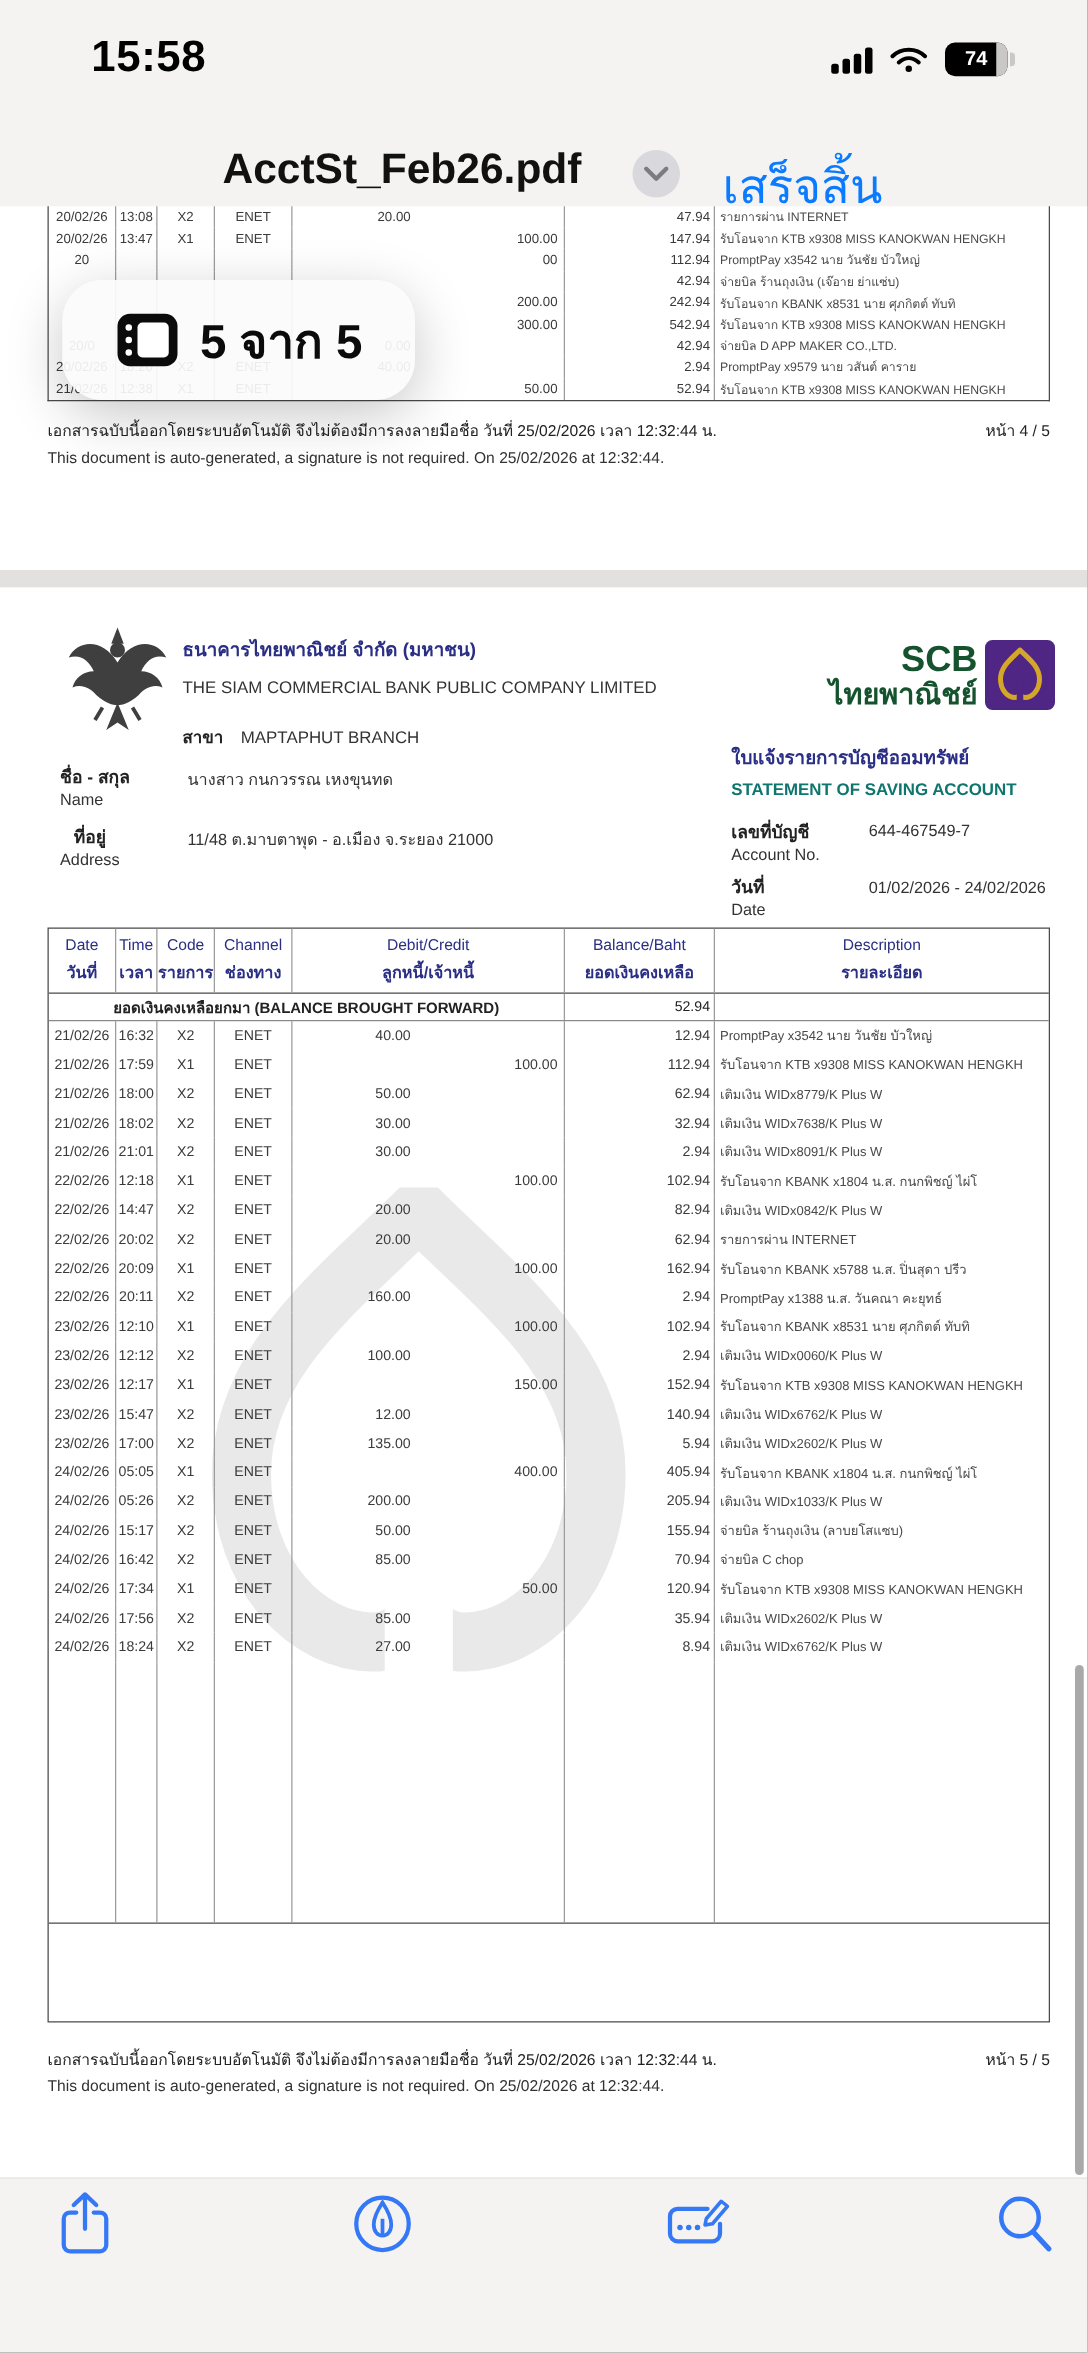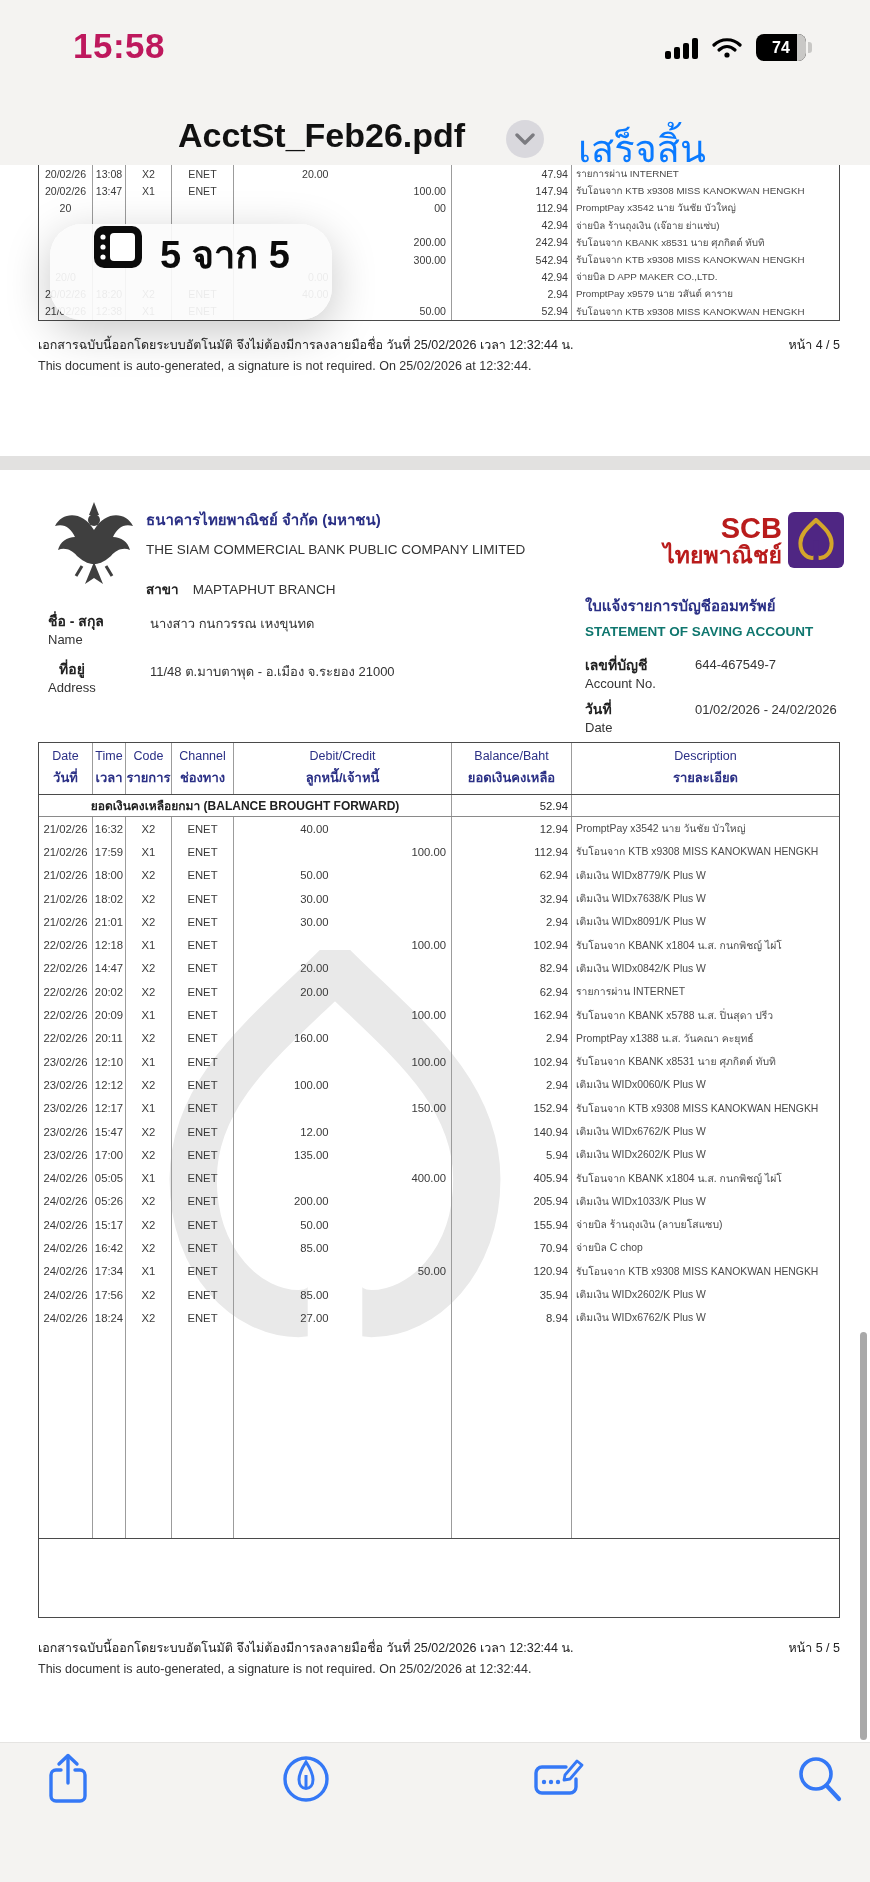--- a/index.html
+++ b/index.html
@@ -1,21 +1,21 @@
 <!DOCTYPE html>
 <html><head>
 <meta charset="utf-8">
 <style>
   html,body{margin:0;padding:0;background:#888;}
   *{box-sizing:border-box;font-family:"Liberation Sans","DejaVu Sans",sans-serif;}
   #screen{position:relative;width:870px;height:1882px;background:#f4f3f1;overflow:hidden;margin:0 auto;}
 
   
   #statusbar{position:absolute;top:0;left:0;width:870px;height:88px;}
-  .sb-time{position:absolute;left:73px;top:26px;font-size:35px;font-weight:700;color:#be185d;letter-spacing:.5px;}
+  .sb-time{position:absolute;left:73px;top:26px;font-size:35px;font-weight:700;color:#000000;letter-spacing:.5px;}
   .sb-icons{position:absolute;right:58px;top:34px;display:flex;align-items:center;gap:14px;}
   .cell-bars{display:flex;align-items:flex-end;gap:3px;height:22px;}
   .cell-bars i{display:block;width:6px;background:#000;border-radius:2px;}
   .battery{position:relative;width:56px;height:27px;}
   .batt-body{position:absolute;left:0;top:0;width:50px;height:27px;background:#000;border-radius:8px;display:flex;align-items:center;justify-content:center;}
   .batt-body span{color:#fff;font-size:16px;font-weight:700;}
   .batt-empty{position:absolute;right:6px;top:0;width:9px;height:27px;background:#c9c8c6;border-radius:0 8px 8px 0;}
   .batt-nub{position:absolute;right:0;top:8px;width:4px;height:11px;background:#c9c8c6;border-radius:0 3px 3px 0;}
 
   
@@ -72,37 +72,37 @@
 
   
   .pg-footer{position:absolute;left:38px;width:802px;font-size:12.5px;color:#222;display:flex;justify-content:space-between;}
   .pg-footer-en{position:absolute;left:38px;width:802px;font-size:12.5px;color:#333;}
   .bank-thai{position:absolute;left:146px;top:38px;font-size:15px;font-weight:700;color:#2a2f85;}
   .bank-eng{position:absolute;left:146px;top:72px;font-size:13.5px;color:#333;}
   .branch-line{position:absolute;left:146px;top:108px;font-size:13.5px;color:#333;}
   .branch-line b{font-weight:700;color:#222;margin-right:14px;}
   .garuda{position:absolute;left:52px;top:30px;}
   .scb-square{position:absolute;left:788px;top:42px;width:56px;height:56px;background:#4f2683;border-radius:6px;display:flex;align-items:center;justify-content:center;}
-  .scb-word{position:absolute;left:560px;top:44px;width:222px;text-align:right;color:#b91c1c;line-height:1.02;}
+  .scb-word{position:absolute;left:560px;top:44px;width:222px;text-align:right;color:#14532d;line-height:1.02;}
   .scb-word .l1{font-size:29px;font-weight:700;}
   .scb-word .l2{font-size:23px;font-weight:700;}
   .stmt-title-th{position:absolute;left:585px;top:124px;font-size:15px;font-weight:700;color:#2a2f85;}
   .stmt-title-en{position:absolute;left:585px;top:154px;font-size:13.5px;font-weight:700;color:#0f766e;}
   .fld-label{position:absolute;font-size:14px;font-weight:700;color:#222;}
   .fld-sub{position:absolute;font-size:13px;color:#333;}
   .fld-val{position:absolute;font-size:13px;color:#333;}
 
   
   .watermark{position:absolute;left:150px;top:480px;pointer-events:none;}
 
   
   .scrollbar{position:absolute;right:3px;top:1332px;width:7px;height:408px;background:#9a9a9a;border-radius:4px;opacity:.85;}
 
   
-  .pill{position:absolute;left:50px;top:224px;width:282px;height:96px;background:rgba(251,251,251,.92);border-radius:32px;box-shadow:0 12px 45px rgba(0,0,0,.22);display:flex;justify-content:center;gap:16px;}
+  .pill{position:absolute;left:50px;top:224px;width:282px;height:96px;background:rgba(251,251,251,.92);border-radius:32px;box-shadow:0 12px 45px rgba(0,0,0,.22);display:flex;align-items:center;justify-content:center;gap:16px;}
   .pill-text{font-size:38px;font-weight:700;color:#0b0b0b;}
 
   
   #toolbar{position:absolute;top:1742px;left:0;width:870px;height:140px;background:#f4f3f1;border-top:1px solid rgba(0,0,0,.06);}
   .tb-btn{position:absolute;top:8px;width:56px;height:56px;display:flex;align-items:center;justify-content:center;}
 </style>
 </head>
 <body>
 
 <div id="screen">

